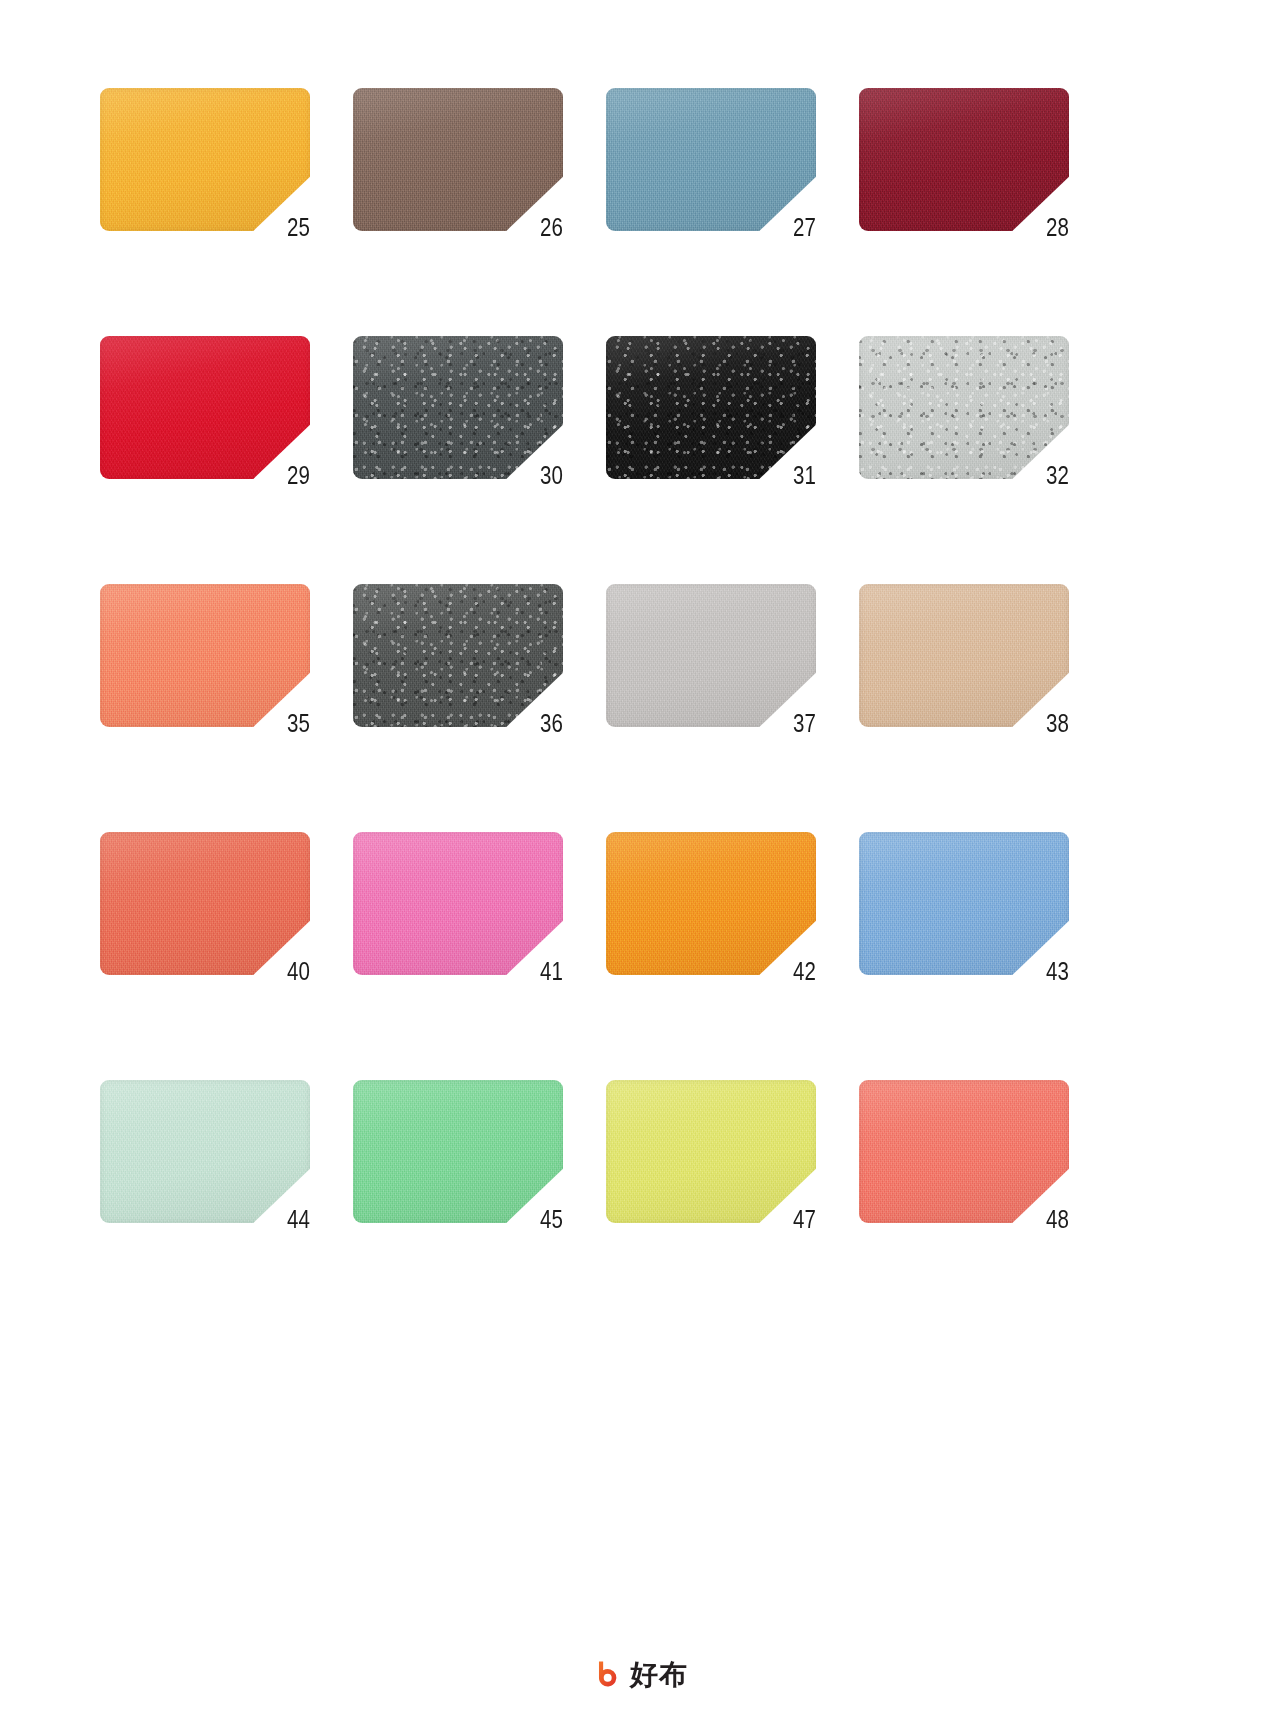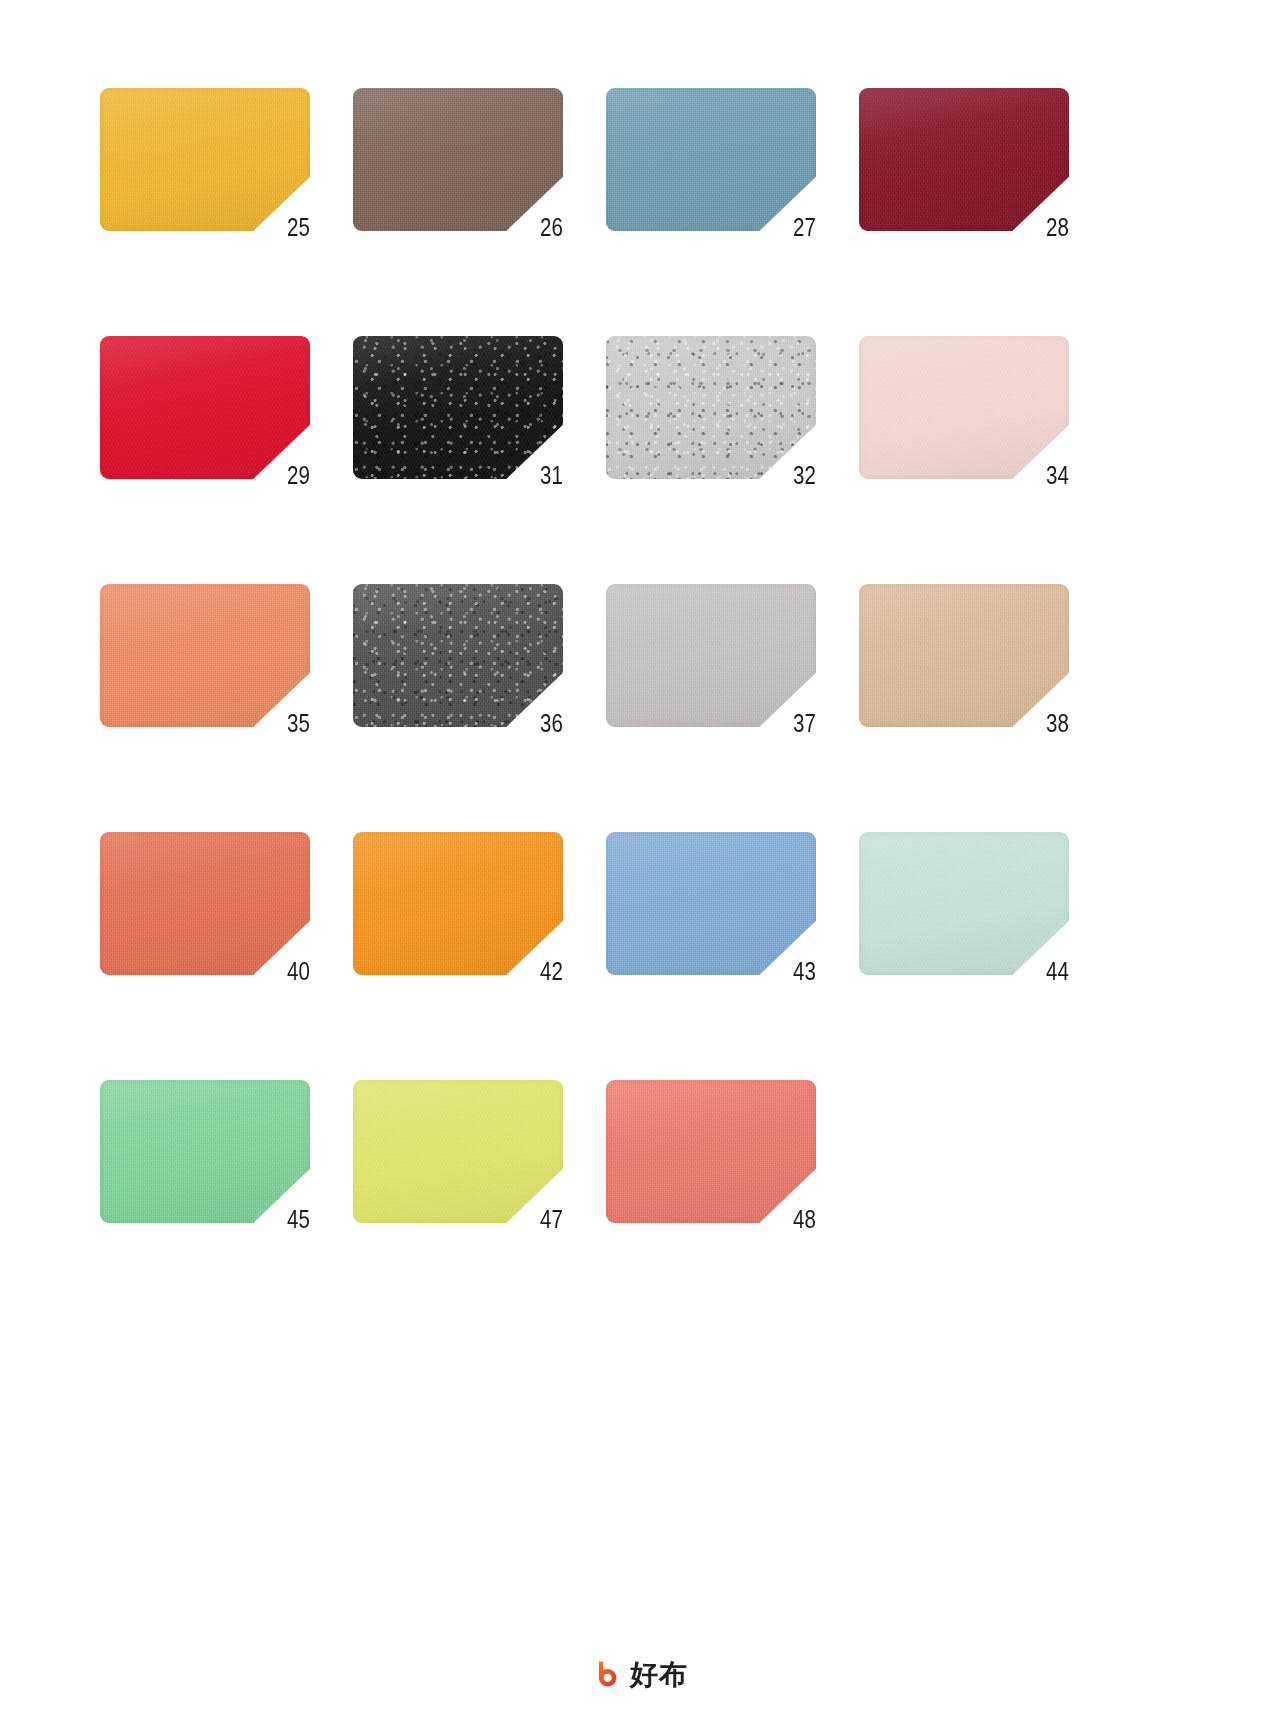--- a/index.html
+++ b/index.html
@@ -239,20 +239,31 @@
           <div class="chip-weave"></div>
           <div class="chip-knit"></div>
           <div class="chip-heather"></div>
           <div class="chip-sheen"></div>
           <div class="chip-edge"></div>
         </div>
         <div class="swatch-number">29</div>
       </div>
       <div class="swatch-cell">
         <div class="swatch-chip">
+          <div class="chip-base" style="background: rgb(71, 76, 77);"></div>
+          <div class="chip-weave"></div>
+          <div class="chip-knit"></div>
+          <div class="chip-heather" style="opacity: 1;"></div>
+          <div class="chip-sheen"></div>
+          <div class="chip-edge"></div>
+        </div>
+        <div class="swatch-number">30</div>
+      </div>
+      <div class="swatch-cell">
+        <div class="swatch-chip">
           <div class="chip-base" style="background: rgb(19, 19, 19);"></div>
           <div class="chip-weave"></div>
           <div class="chip-knit"></div>
           <div class="chip-heather" style="opacity: 1;"></div>
           <div class="chip-sheen"></div>
           <div class="chip-edge"></div>
         </div>
         <div class="swatch-number">31</div>
       </div>
       <div class="swatch-cell">
@@ -261,31 +272,20 @@
           <div class="chip-weave"></div>
           <div class="chip-knit"></div>
           <div class="chip-heather" style="opacity: 1;"></div>
           <div class="chip-sheen"></div>
           <div class="chip-edge"></div>
         </div>
         <div class="swatch-number">32</div>
       </div>
       <div class="swatch-cell">
         <div class="swatch-chip">
-          <div class="chip-base" style="background: rgb(247, 216, 210);"></div>
-          <div class="chip-weave"></div>
-          <div class="chip-knit"></div>
-          <div class="chip-heather"></div>
-          <div class="chip-sheen"></div>
-          <div class="chip-edge"></div>
-        </div>
-        <div class="swatch-number">34</div>
-      </div>
-      <div class="swatch-cell">
-        <div class="swatch-chip">
           <div class="chip-base" style="background: rgb(250, 131, 98);"></div>
           <div class="chip-weave"></div>
           <div class="chip-knit"></div>
           <div class="chip-heather"></div>
           <div class="chip-sheen"></div>
           <div class="chip-edge"></div>
         </div>
         <div class="swatch-number">35</div>
       </div>
       <div class="swatch-cell">
@@ -324,20 +324,31 @@
       <div class="swatch-cell">
         <div class="swatch-chip">
           <div class="chip-base" style="background: rgb(238, 106, 83);"></div>
           <div class="chip-weave"></div>
           <div class="chip-knit"></div>
           <div class="chip-heather"></div>
           <div class="chip-sheen"></div>
           <div class="chip-edge"></div>
         </div>
         <div class="swatch-number">40</div>
+      </div>
+      <div class="swatch-cell">
+        <div class="swatch-chip">
+          <div class="chip-base" style="background: rgb(244, 114, 182);"></div>
+          <div class="chip-weave"></div>
+          <div class="chip-knit"></div>
+          <div class="chip-heather"></div>
+          <div class="chip-sheen"></div>
+          <div class="chip-edge"></div>
+        </div>
+        <div class="swatch-number">41</div>
       </div>
       <div class="swatch-cell">
         <div class="swatch-chip">
           <div class="chip-base" style="background: rgb(247, 147, 30);"></div>
           <div class="chip-weave"></div>
           <div class="chip-knit"></div>
           <div class="chip-heather"></div>
           <div class="chip-sheen"></div>
           <div class="chip-edge"></div>
         </div>

